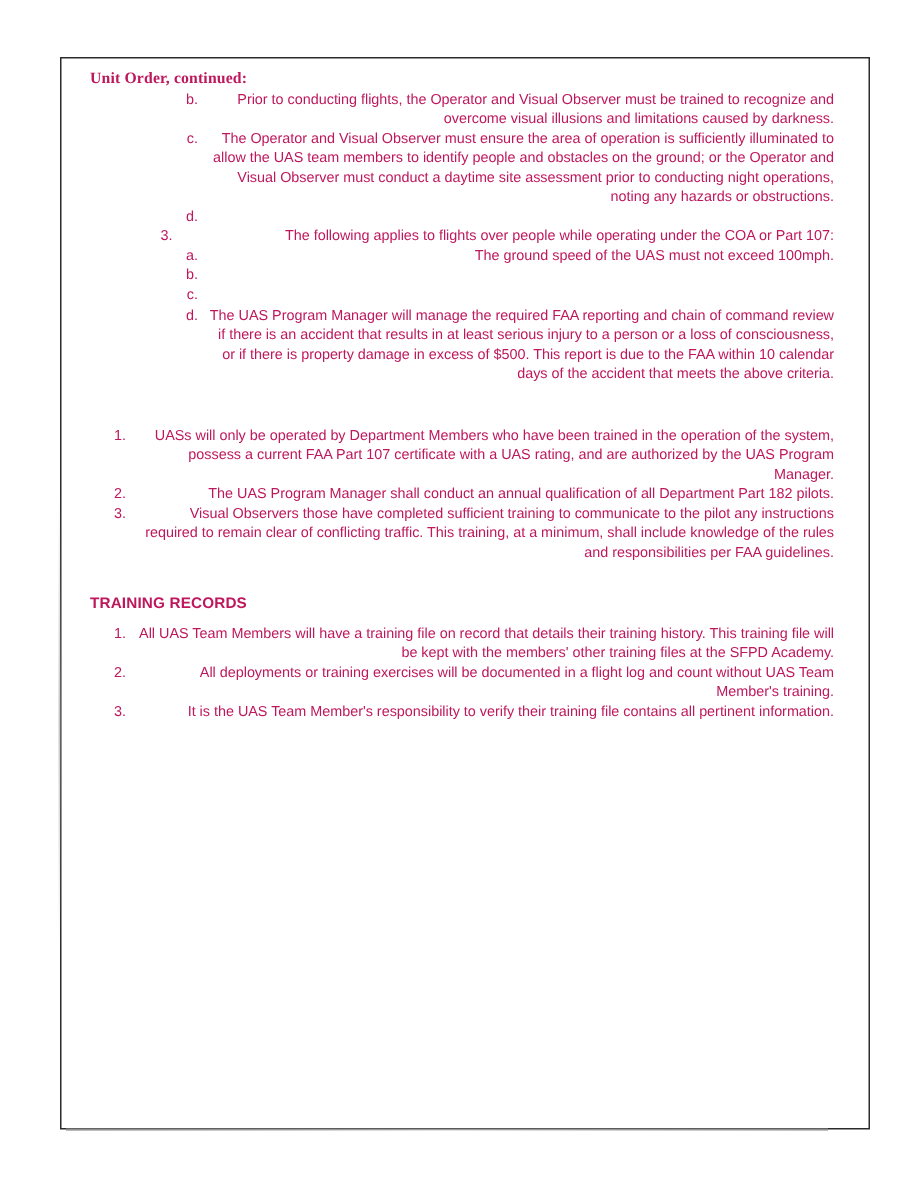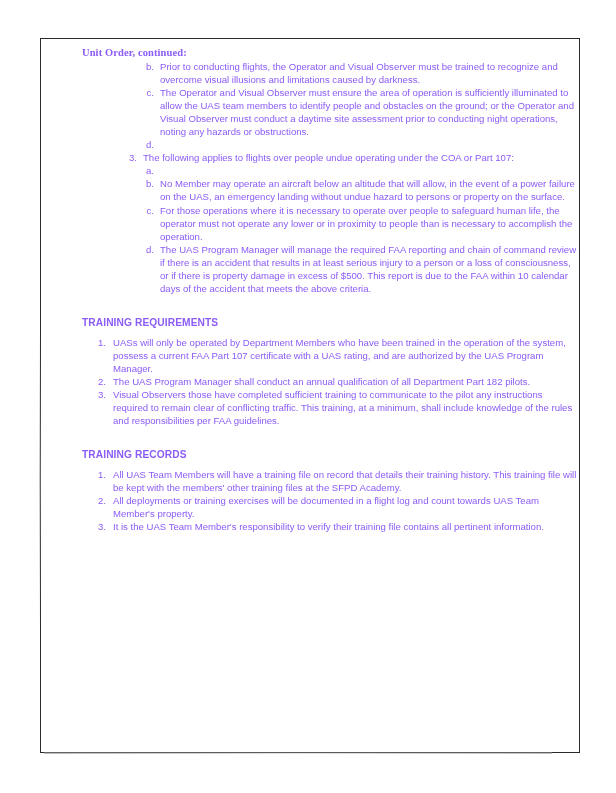--- a/index.html
+++ b/index.html
@@ -43,24 +43,24 @@
   .scan-smudge-bottom {
     position: absolute;
     left: 44px; top: 752px;
     width: 508px; height: 2px;
     background: linear-gradient(to right, rgba(140,140,140,.6), rgba(175,175,175,.35), rgba(140,140,140,.55));
   }
 
   
   #doc-body {
     position: absolute;
-    left: 82px;
+    left: 60px;
     top: 46px;
     width: 496px;
-    color: #8b5cf6;
+    color: #be185d;
   }
 
   .doc-title {
     font-family: "Liberation Serif", serif;
     font-weight: bold;
     font-size: 10.5px;
     line-height: 13px;
     letter-spacing: .1px;
     margin: 0 0 1px 0;
   }
@@ -85,20 +85,21 @@
     line-height: 13.05px;
     letter-spacing: -.01px;
   }
   .li .marker {
     flex: 0 0 auto;
     text-align: right;
     white-space: pre;
   }
   .li .txt {
     flex: 1 1 auto;
+    text-align: right;
   }
 
   
   .lvl-num    { padding-left: 41px; }
   .lvl-num .marker { width: 14px; padding-right: 6px; }
 
   
   .lvl-alpha  { padding-left: 58px; }
   .lvl-alpha .marker { width: 14px; padding-right: 6px; }
 
@@ -128,44 +129,42 @@
         <span class="marker">c.</span>
         <span class="txt">The Operator and Visual Observer must ensure the area of operation is sufficiently illuminated to allow the UAS team members to identify people and obstacles on the ground; or the Operator and Visual Observer must conduct a daytime site assessment prior to conducting night operations, noting any hazards or obstructions.</span>
       </div>
       <div class="li lvl-alpha">
         <span class="marker">d.</span>
       </div>
     </div>
 
     <div class="li lvl-num">
       <span class="marker">3.</span>
-      <span class="txt">The following applies to flights over people undue operating under the COA or Part 107:</span>
+      <span class="txt">The following applies to flights over people while operating under the COA or Part 107:</span>
     </div>
 
     <div>
       <div class="li lvl-alpha">
         <span class="marker">a.</span>
+        <span class="txt">The ground speed of the UAS must not exceed 100mph.</span>
       </div>
       <div class="li lvl-alpha">
         <span class="marker">b.</span>
-        <span class="txt">No Member may operate an aircraft below an altitude that will allow, in the event of a power failure on the UAS, an emergency landing without undue hazard to persons or property on the surface.</span>
       </div>
       <div class="li lvl-alpha">
         <span class="marker">c.</span>
-        <span class="txt">For those operations where it is necessary to operate over people to safeguard human life, the operator must not operate any lower or in proximity to people than is necessary to accomplish the operation.</span>
       </div>
       <div class="li lvl-alpha">
         <span class="marker">d.</span>
         <span class="txt">The UAS Program Manager will manage the required FAA reporting and chain of command review if there is an accident that results in at least serious injury to a person or a loss of consciousness, or if there is property damage in excess of $500. This report is due to the FAA within 10 calendar days of the accident that meets the above criteria.</span>
       </div>
     </div>
 
     <div class="spacer-lg"></div>
 
-    <div class="section-heading">TRAINING REQUIREMENTS</div>
     <div class="spacer-sm"></div>
     <div>
       <div class="li lvl-sect">
         <span class="marker">1.</span>
         <span class="txt">UASs will only be operated by Department Members who have been trained in the operation of the system, possess a current FAA Part 107 certificate with a UAS rating, and are authorized by the UAS Program Manager.</span>
       </div>
       <div class="li lvl-sect">
         <span class="marker">2.</span>
         <span class="txt">The UAS Program Manager shall conduct an annual qualification of all Department Part 182 pilots.</span>
       </div>
@@ -179,21 +178,21 @@
 
     <div class="section-heading">TRAINING RECORDS</div>
     <div class="spacer-sm"></div>
     <div>
       <div class="li lvl-sect">
         <span class="marker">1.</span>
         <span class="txt">All UAS Team Members will have a training file on record that details their training history. This training file will be kept with the members' other training files at the SFPD Academy.</span>
       </div>
       <div class="li lvl-sect">
         <span class="marker">2.</span>
-        <span class="txt">All deployments or training exercises will be documented in a flight log and count towards UAS Team Member's property.</span>
+        <span class="txt">All deployments or training exercises will be documented in a flight log and count without UAS Team Member's training.</span>
       </div>
       <div class="li lvl-sect">
         <span class="marker">3.</span>
         <span class="txt">It is the UAS Team Member's responsibility to verify their training file contains all pertinent information.</span>
       </div>
     </div>
 
   </div>
 </div>
 

